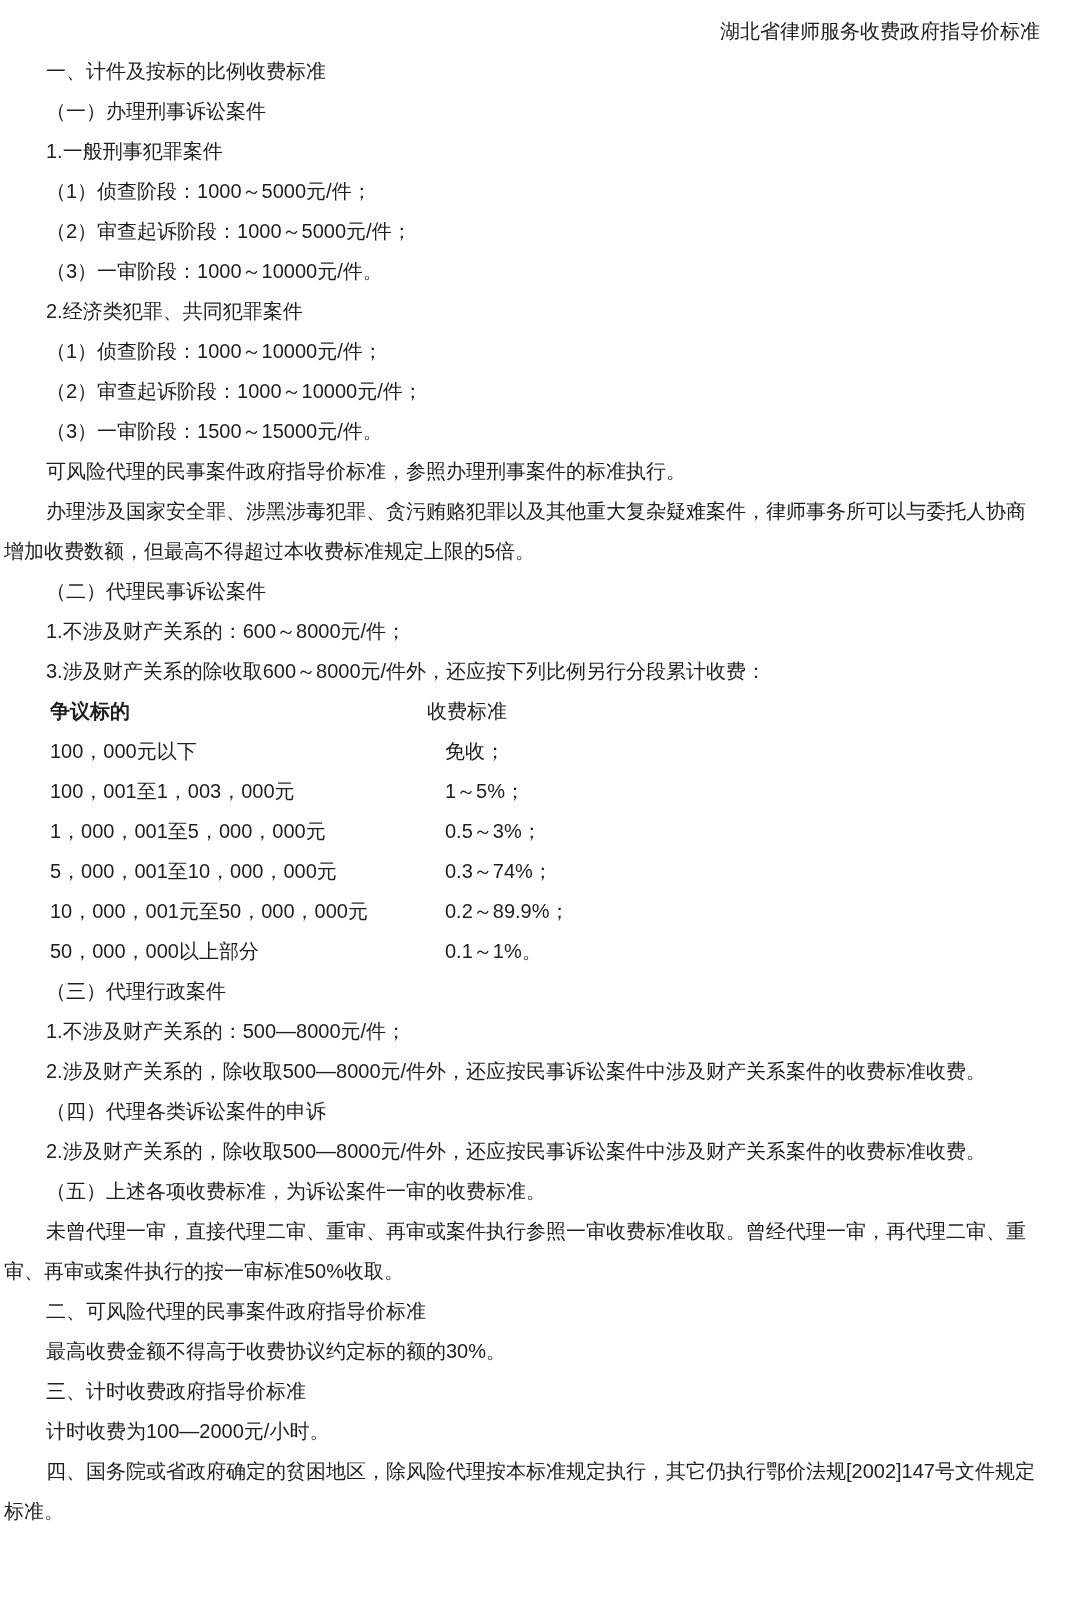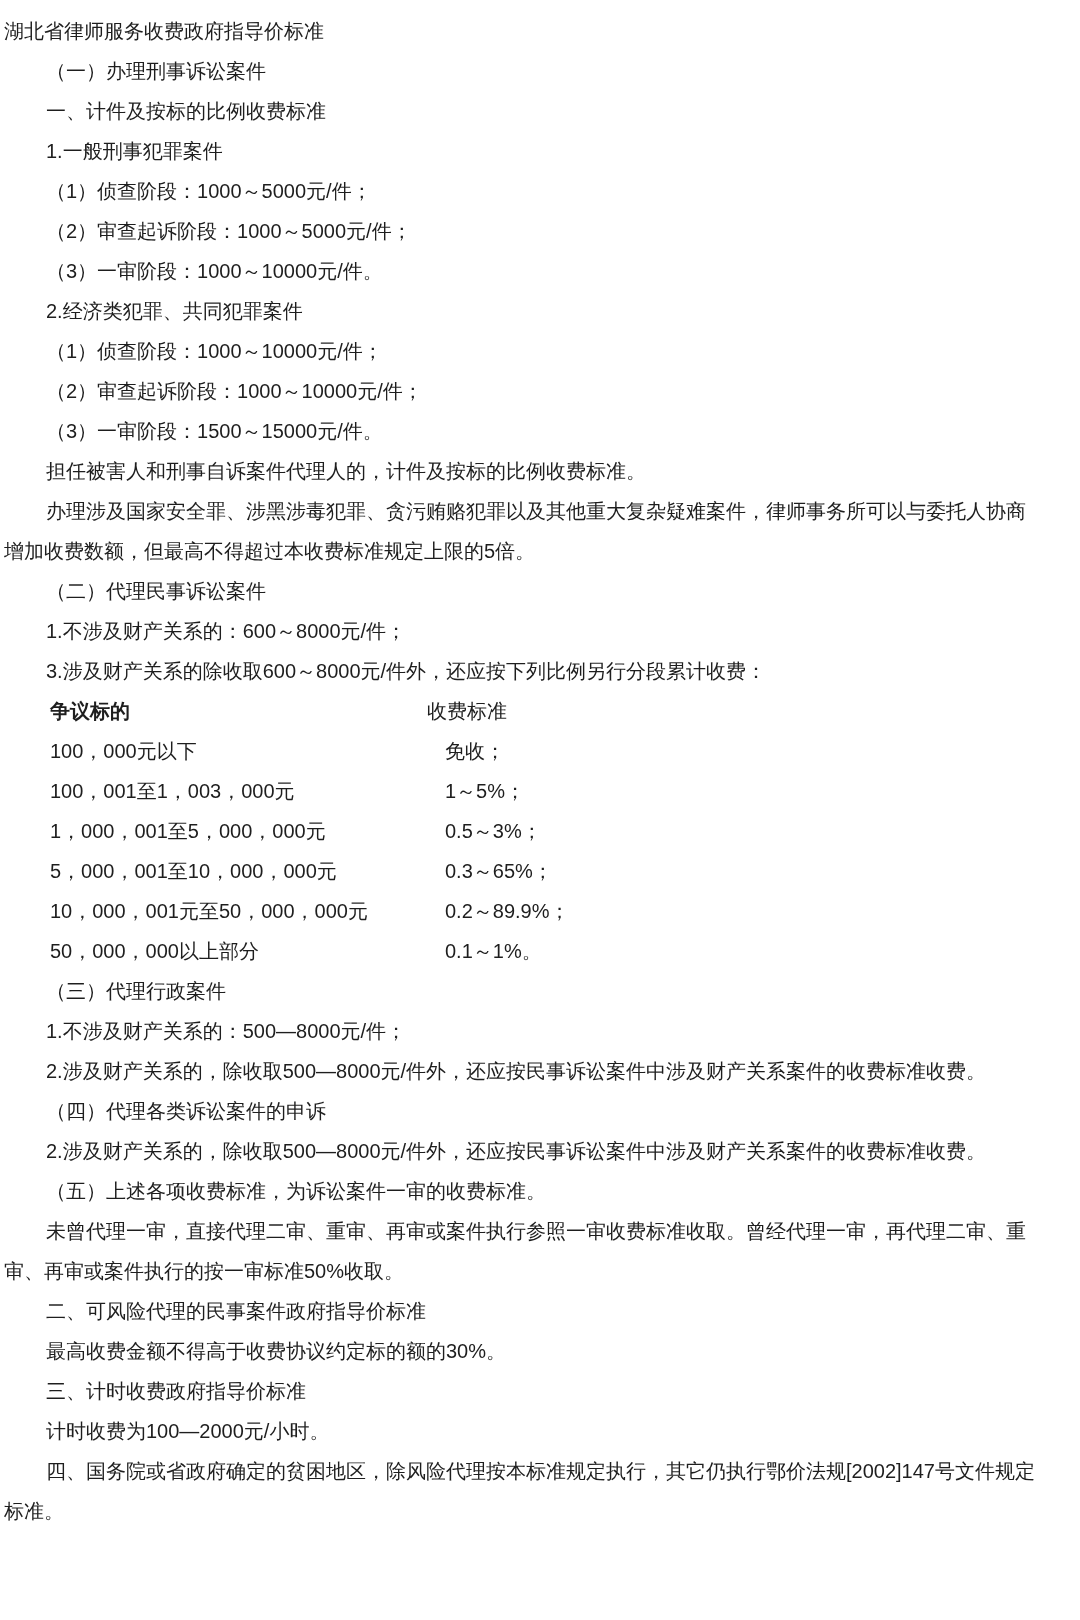--- a/index.html
+++ b/index.html
@@ -12,21 +12,21 @@
     overflow: hidden;
   }
   .doc {
     box-sizing: border-box;
     width: 1080px;
     padding: 11px 40px 0 4px;
     font-size: 20px;
     line-height: 40px;
   }
   .title {
-    text-align: left;
+    text-align: right;
   }
   .para {
     text-indent: 42px;
   }
   .trow {
     padding-left: 46px;
   }
   .trow .c1 {
     display: inline-block;
     min-width: 395px;
@@ -36,41 +36,41 @@
     font-weight: bold;
   }
 </style>
 </head>
 <body>
 
 <div class="doc">
 
   <div class="line title">湖北省律师服务收费政府指导价标准</div>
 
+  <div class="para">一、计件及按标的比例收费标准</div>
   <div class="para">（一）办理刑事诉讼案件</div>
-  <div class="para">一、计件及按标的比例收费标准</div>
   <div class="para">1.一般刑事犯罪案件</div>
   <div class="para">（1）侦查阶段：1000～5000元/件；</div>
   <div class="para">（2）审查起诉阶段：1000～5000元/件；</div>
   <div class="para">（3）一审阶段：1000～10000元/件。</div>
   <div class="para">2.经济类犯罪、共同犯罪案件</div>
   <div class="para">（1）侦查阶段：1000～10000元/件；</div>
   <div class="para">（2）审查起诉阶段：1000～10000元/件；</div>
   <div class="para">（3）一审阶段：1500～15000元/件。</div>
-  <div class="para">担任被害人和刑事自诉案件代理人的，计件及按标的比例收费标准。</div>
+  <div class="para">可风险代理的民事案件政府指导价标准，参照办理刑事案件的标准执行。</div>
   <div class="para">办理涉及国家安全罪、涉黑涉毒犯罪、贪污贿赂犯罪以及其他重大复杂疑难案件，律师事务所可以与委托人协商增加收费数额，但最高不得超过本收费标准规定上限的5倍。</div>
   <div class="para">（二）代理民事诉讼案件</div>
   <div class="para">1.不涉及财产关系的：600～8000元/件；</div>
   <div class="para">3.涉及财产关系的除收取600～8000元/件外，还应按下列比例另行分段累计收费：</div>
 
   <div class="trow"><span class="c1 hc">争议标的</span><span class="c2">收费标准</span></div>
   <div class="trow"><span class="c1">100，000元以下</span><span class="c2">免收；</span></div>
   <div class="trow"><span class="c1">100，001至1，003，000元</span><span class="c2">1～5%；</span></div>
   <div class="trow"><span class="c1">1，000，001至5，000，000元</span><span class="c2">0.5～3%；</span></div>
-  <div class="trow"><span class="c1">5，000，001至10，000，000元</span><span class="c2">0.3～65%；</span></div>
+  <div class="trow"><span class="c1">5，000，001至10，000，000元</span><span class="c2">0.3～74%；</span></div>
   <div class="trow"><span class="c1">10，000，001元至50，000，000元</span><span class="c2">0.2～89.9%；</span></div>
   <div class="trow"><span class="c1">50，000，000以上部分</span><span class="c2">0.1～1%。</span></div>
 
   <div class="para">（三）代理行政案件</div>
   <div class="para">1.不涉及财产关系的：500—8000元/件；</div>
   <div class="para">2.涉及财产关系的，除收取500—8000元/件外，还应按民事诉讼案件中涉及财产关系案件的收费标准收费。</div>
   <div class="para">（四）代理各类诉讼案件的申诉</div>
   <div class="para">2.涉及财产关系的，除收取500—8000元/件外，还应按民事诉讼案件中涉及财产关系案件的收费标准收费。</div>
   <div class="para">（五）上述各项收费标准，为诉讼案件一审的收费标准。</div>
   <div class="para">未曾代理一审，直接代理二审、重审、再审或案件执行参照一审收费标准收取。曾经代理一审，再代理二审、重审、再审或案件执行的按一审标准50%收取。</div>

